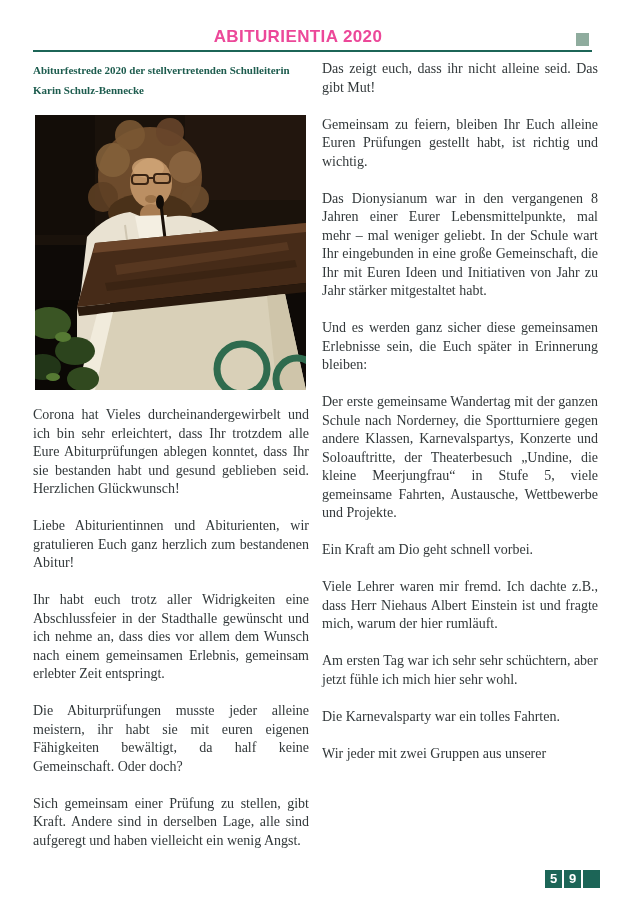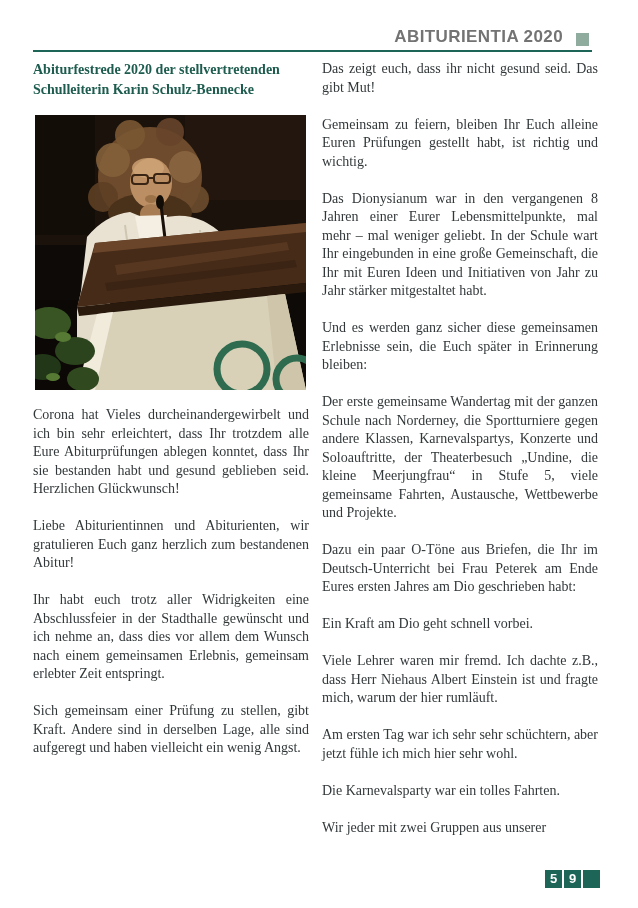--- a/index.html
+++ b/index.html
@@ -7,39 +7,39 @@
     position:relative;
     width:638px;height:908px;
     background:#ffffff;
     font-family:"Liberation Serif","DejaVu Serif",serif;
     color:#32383a;
     overflow:hidden;
   }
   
   .header-title{
     position:absolute;top:27px;left:33px;width:530px;
-    text-align:right;
+    text-align:center;
     font-family:"Liberation Sans","DejaVu Sans",sans-serif;
     font-weight:bold;font-size:17px;letter-spacing:.4px;
-    color:#737373;
+    color:#ec4899;
   }
   .header-square{
     position:absolute;left:576px;top:33px;width:13px;height:13px;
     background:#8fac9e;
   }
   .header-rule{
     position:absolute;left:33px;top:50px;width:559px;height:2px;
     background:#1c6557;
   }
   
   .col{position:absolute;top:60px;width:276px;font-size:14px;line-height:18.5px;text-align:justify;hyphens:auto;-webkit-hyphens:auto;}
   .col-left{left:33px;}
   .col-right{left:322px;}
   .headline{
-    font-size:14px;line-height:20px;font-weight:bold;
+    font-size:11px;line-height:20px;font-weight:bold;
     color:#1d5c4e;text-align:left;hyphens:none;
     margin:0 0 15px 0;
   }
   .photo{
     width:271px;height:275px;display:block;margin:0 0 16px 2px;
     background:#0e0a07;
   }
   .col p{margin:0 0 18.5px 0;}
   .col p:last-child{margin-bottom:3px;}
   
@@ -124,30 +124,30 @@
         <ellipse cx="8" cy="252" rx="18" ry="13" fill="#223618"></ellipse>
         <ellipse cx="48" cy="264" rx="16" ry="12" fill="#31491f"></ellipse>
         <ellipse cx="28" cy="222" rx="8" ry="5" fill="#567a33"></ellipse>
         <ellipse cx="18" cy="262" rx="7" ry="4" fill="#567a33"></ellipse>
       </g>
     </svg>
 
     <p>Corona hat Vieles durcheinandergewirbelt und ich bin sehr erleichtert, dass Ihr trotzdem alle Eure Abiturprüfungen ablegen konntet, dass Ihr sie bestanden habt und gesund geblieben seid. Herzlichen Glückwunsch!</p>
     <p>Liebe Abiturientinnen und Abiturienten, wir gratulieren Euch ganz herzlich zum bestandenen Abitur!</p>
     <p>Ihr habt euch trotz aller Widrigkeiten eine Abschlussfeier in der Stadthalle gewünscht und ich nehme an, dass dies vor allem dem Wunsch nach einem gemeinsamen Erlebnis, gemeinsam erlebter Zeit entspringt.</p>
+    <p>Die Abiturprüfungen musste jeder alleine meistern, ihr habt sie mit euren eigenen Fähigkeiten bewältigt, da half keine Gemeinschaft. Oder doch?</p>
     <p>Sich gemeinsam einer Prüfung zu stellen, gibt Kraft. Andere sind in derselben Lage, alle sind aufgeregt und haben vielleicht ein wenig Angst.</p>
   </div>
 
   <div class="col col-right">
-    <p>Das zeigt euch, dass ihr nicht gesund seid. Das gibt Mut!</p>
+    <p>Das zeigt euch, dass ihr nicht alleine seid. Das gibt Mut!</p>
     <p>Gemeinsam zu feiern, bleiben Ihr Euch alleine Euren Prüfungen gestellt habt, ist richtig und wichtig.</p>
     <p>Das Dionysianum war in den vergangenen 8 Jahren einer Eurer Lebensmittelpunkte, mal mehr – mal weniger geliebt. In der Schule wart Ihr eingebunden in eine große Gemeinschaft, die Ihr mit Euren Ideen und Initiativen von Jahr zu Jahr stärker mitgestaltet habt.</p>
     <p>Und es werden ganz sicher diese gemeinsamen Erlebnisse sein, die Euch später in Erinnerung bleiben:</p>
     <p>Der erste gemeinsame Wandertag mit der ganzen Schule nach Norderney, die Sportturniere gegen andere Klassen, Karnevalspartys, Konzerte und Soloauftritte, der Theaterbesuch „Undine, die kleine Meerjungfrau“ in Stufe 5, viele gemeinsame Fahrten, Austausche, Wettbewerbe und Projekte.</p>
-    <p>Dazu ein paar O-Töne aus Briefen, die Ihr im Deutsch-Unterricht bei Frau Peterek am Ende Eures ersten Jahres am Dio geschrieben habt:</p>
     <p>Ein Kraft am Dio geht schnell vorbei.</p>
     <p>Viele Lehrer waren mir fremd. Ich dachte z.B., dass Herr Niehaus Albert Einstein ist und fragte mich, warum der hier rumläuft.</p>
     <p>Am ersten Tag war ich sehr sehr schüchtern, aber jetzt fühle ich mich hier sehr wohl.</p>
     <p>Die Karnevalsparty war ein tolles Fahrten.</p>
     <p>Wir jeder mit zwei Gruppen aus unserer</p>
   </div>
 
   <div class="footer">
     <div class="page-box">5</div>
     <div class="page-box">9</div>

